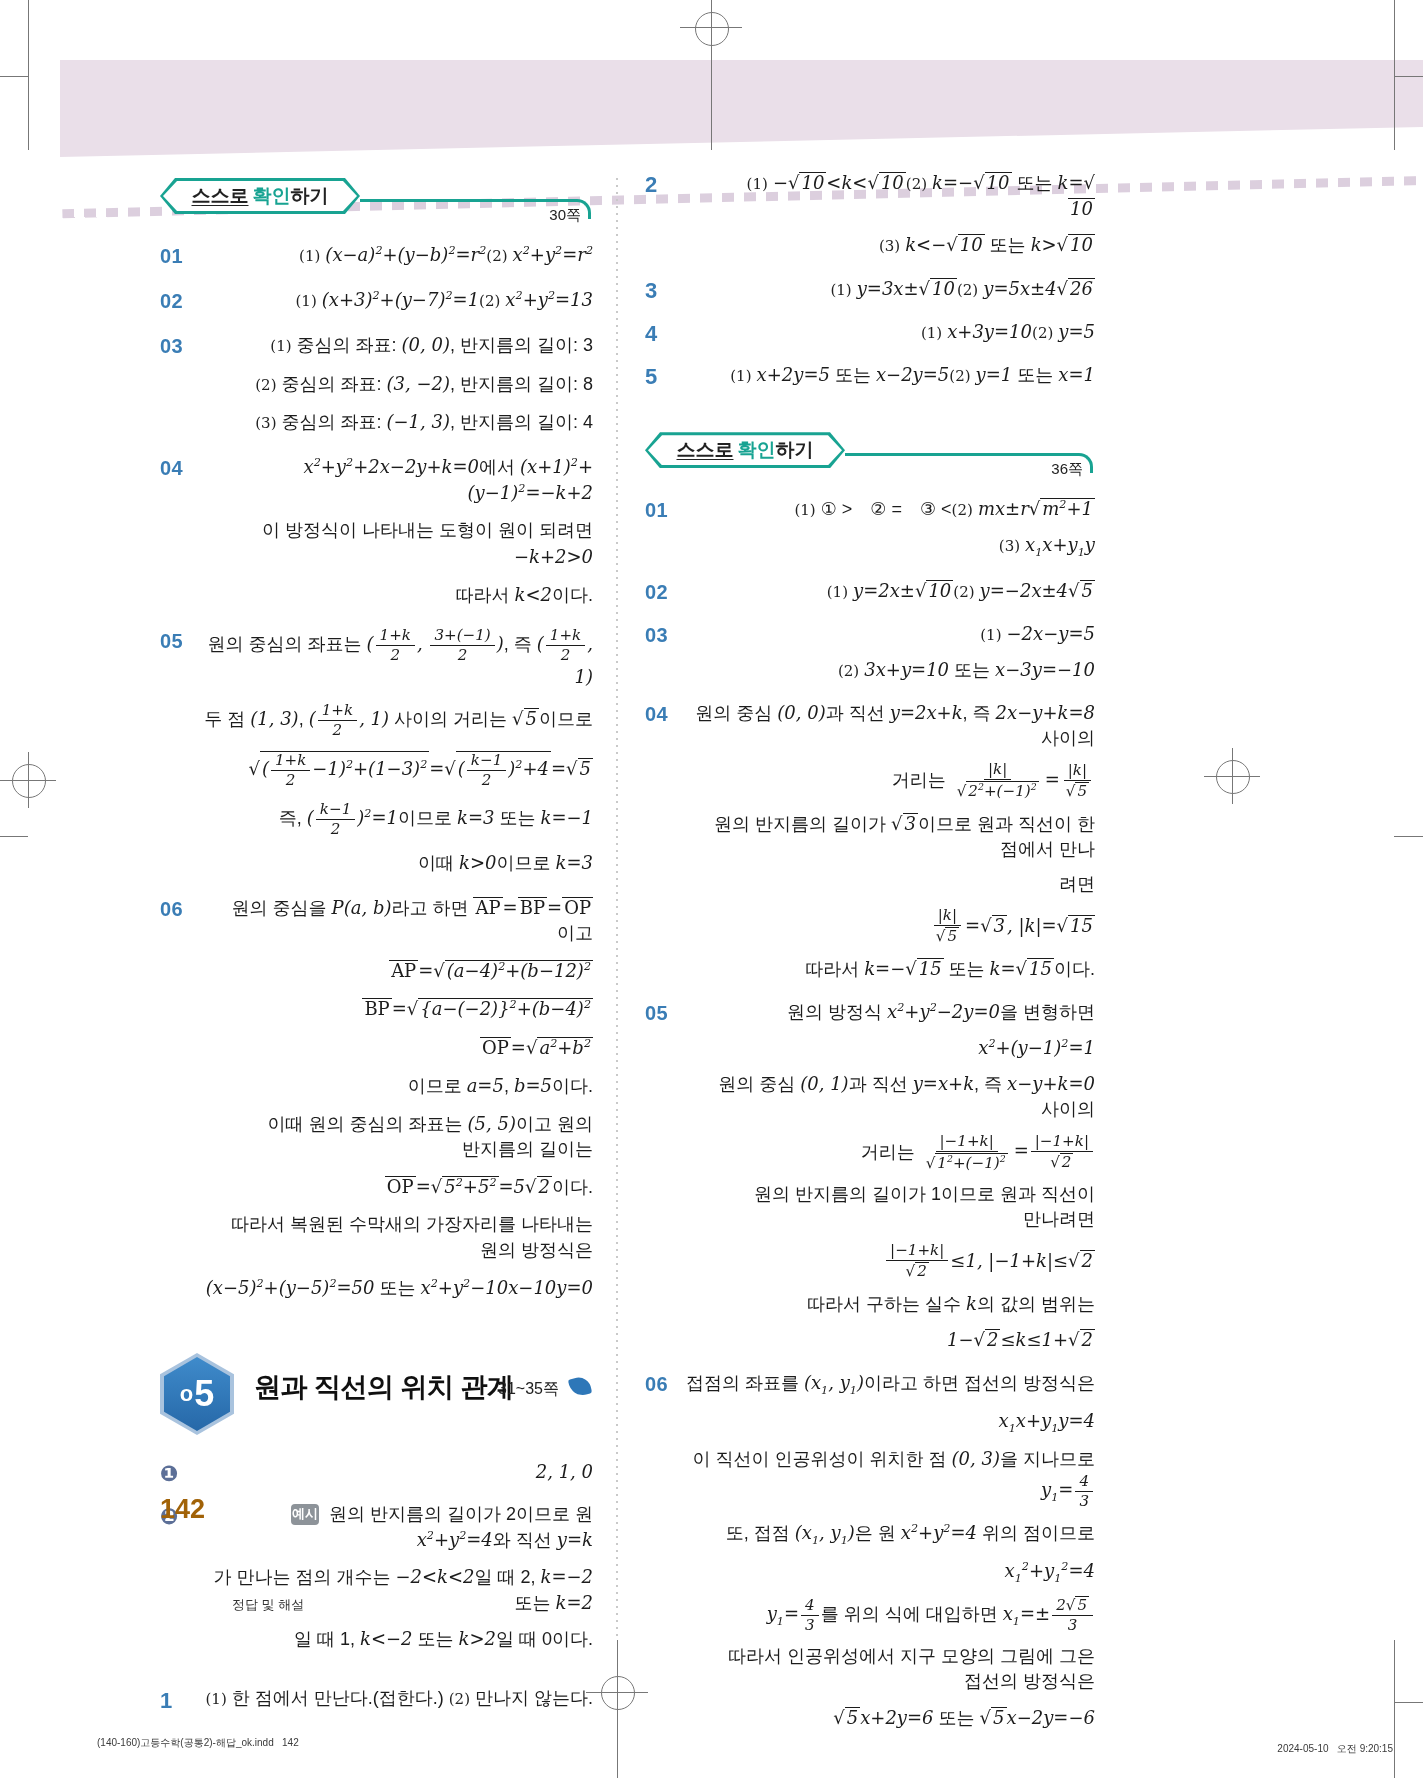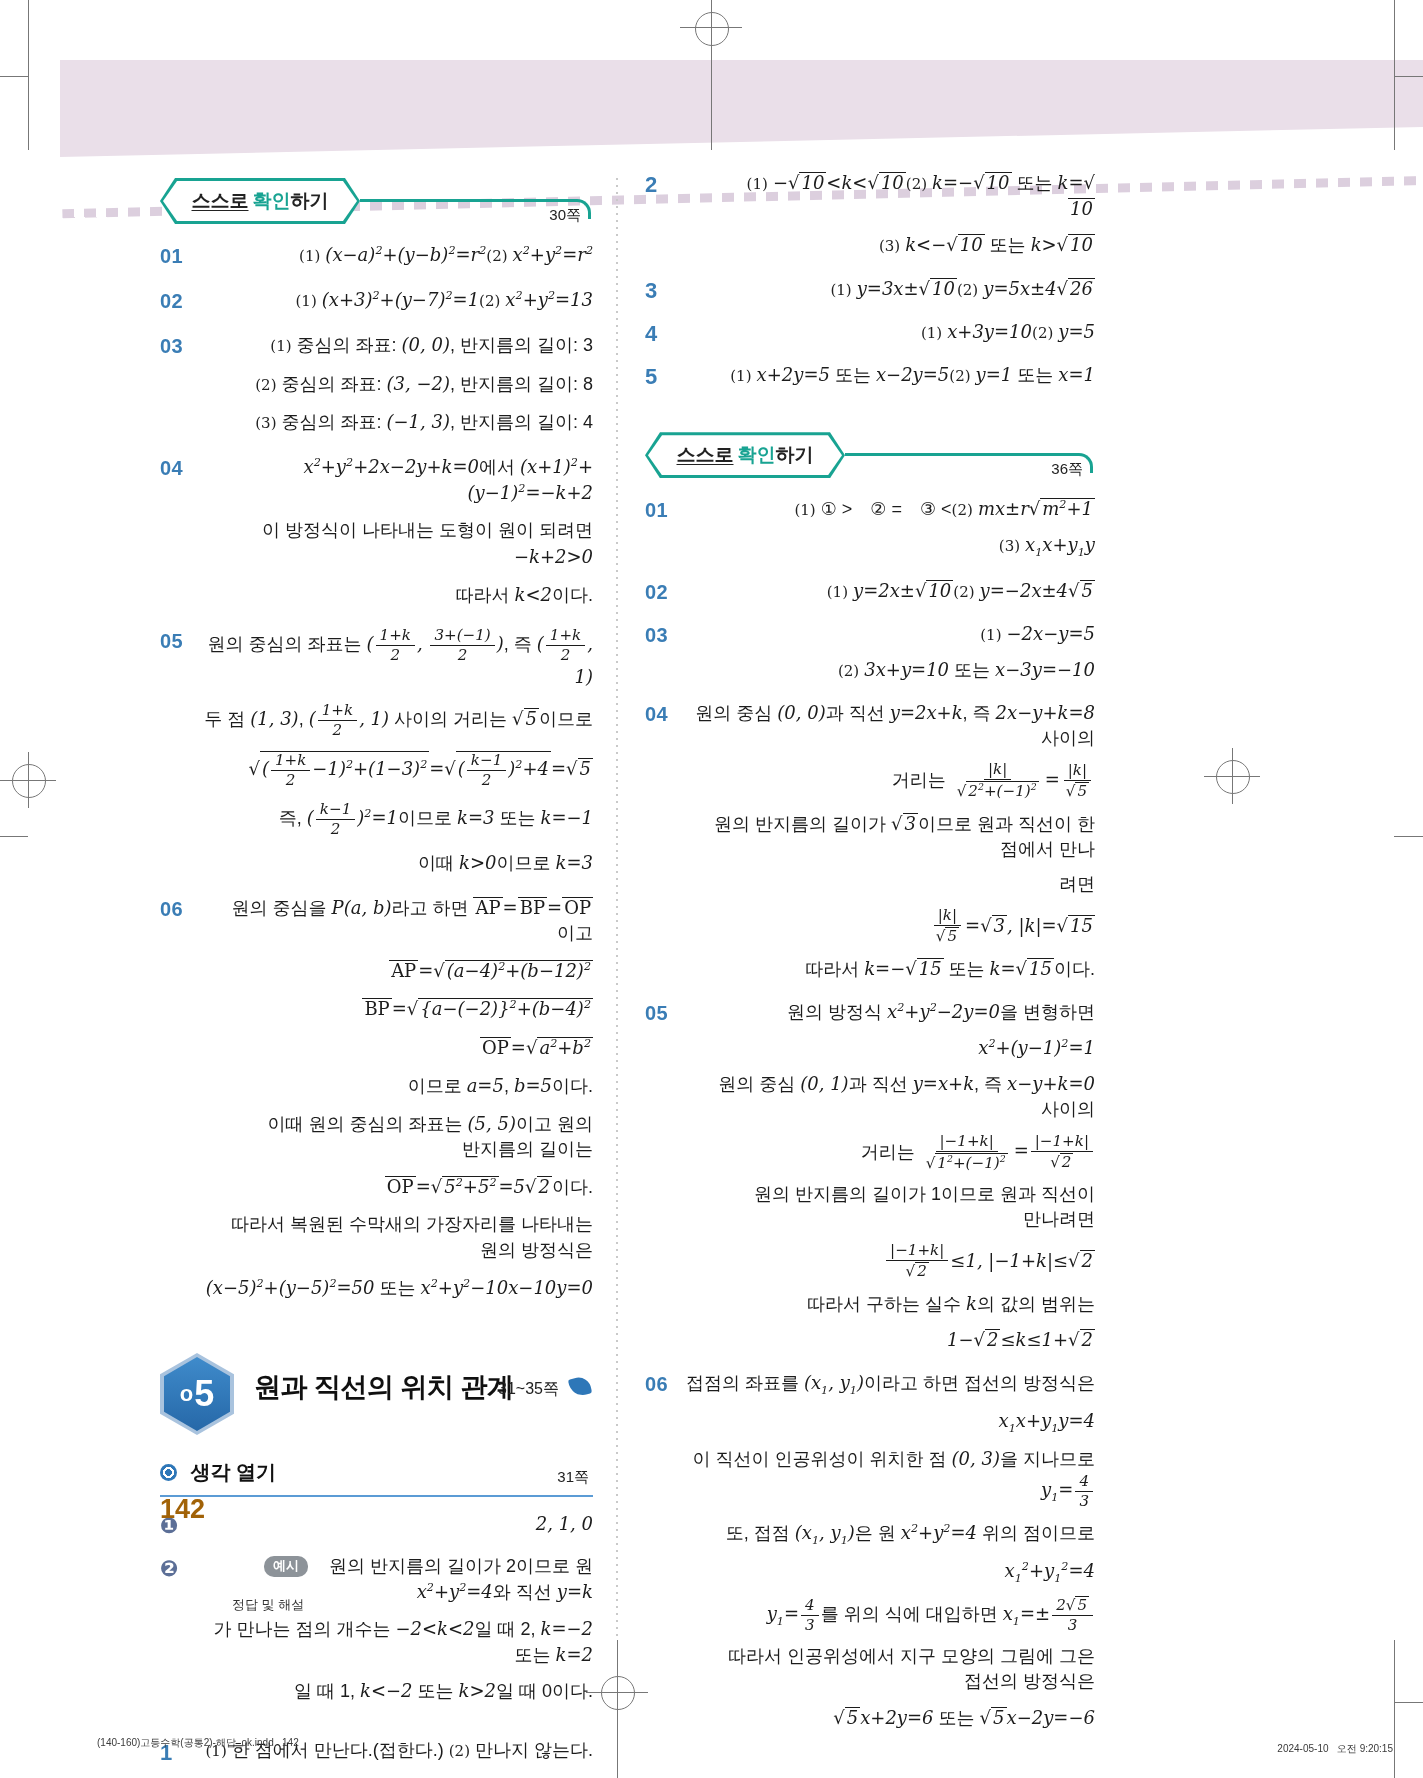--- a/index.html
+++ b/index.html
@@ -20,21 +20,21 @@
         background:repeating-linear-gradient(180deg,#c9c9c9 0 2px,transparent 2px 7px);}
   
   .col{position:absolute;}
   .col-l{left:160px;top:178px;width:433px;}
   .col-r{left:645px;top:170px;width:450px;}
   
   .chk{position:relative;height:48px;margin-bottom:16px;}
   .chk2{margin-top:34px;}
   .chk-line{position:absolute;left:200px;right:2px;top:21px;height:17px;
         border-top:3px solid #18a392;border-right:3px solid #18a392;border-top-right-radius:14px;}
-  .hex{position:absolute;left:0;top:0;width:200px;height:46px;background:#18a392;
+  .hex{position:absolute;left:0;top:0;width:200px;height:36px;background:#18a392;
         clip-path:polygon(15px 0,185px 0,100% 50%,185px 100%,15px 100%,0 50%);}
   .hex-in{position:absolute;inset:3px;background:#fff;display:flex;align-items:center;justify-content:center;
         clip-path:polygon(14px 0,180px 0,100% 50%,180px 100%,14px 100%,0 50%);
         font-weight:bold;font-size:19px;color:#222;}
   .hex-pre{text-decoration:underline;text-underline-offset:3px;margin-right:4px;}
   .hex-acc{color:#18a392;}
   .chk-ref{position:absolute;right:12px;top:28px;font-size:15px;color:#222;}
   
   .item{display:flex;margin-bottom:7px;}
   .item .no{flex:0 0 40px;color:#3a7db5;font-weight:800;font-size:20px;line-height:1.4;letter-spacing:.5px;}
@@ -45,21 +45,21 @@
   .p{font-family:"DejaVu Serif",serif;font-size:15px;color:#222;}
   i{font-family:"DejaVu Serif",serif;font-style:italic;}
   .rm{font-family:"DejaVu Serif",serif;}
   sup,sub{font-size:.62em;}
   .f{display:inline-flex;flex-direction:column;align-items:center;vertical-align:middle;
      margin:0 2px;line-height:1.12;font-size:.84em;}
   .f .t{border-bottom:1.4px solid currentColor;padding:0 4px 1px;}
   .f .b{padding:1px 4px 0;}
   .v{display:inline-block;border-top:1.4px solid currentColor;padding:0 2px;line-height:1.15;}
   .ex{display:inline-block;background:#8d9399;color:#fff;font-size:13px;font-weight:bold;
-      border-radius:10px;padding:1px 9px 2px;vertical-align:2px;margin-right:16px;}
+      border-radius:4px;padding:1px 1px 2px;vertical-align:2px;margin-right:5px;}
   
   .sng .item .no{font-size:22px;flex-basis:44px;}
   
   .sec5{position:relative;margin:40px 0 22px;height:84px;}
   .shield{position:absolute;left:0;top:0;width:74px;height:82px;background:#a9c3de;
       clip-path:polygon(50% 0,100% 26%,100% 74%,50% 100%,0 74%,0 26%);}
   .shield-in{position:absolute;inset:4px;background:linear-gradient(180deg,#3f8bcb,#2668a8);
       clip-path:polygon(50% 0,100% 26%,100% 74%,50% 100%,0 74%,0 26%);
       color:#fff;display:flex;align-items:center;justify-content:center;font-weight:800;}
   .shield-o{font-size:22px;margin-right:1px;}
@@ -215,25 +215,20 @@
         <div class="shield-in">
           <span class="shield-o">o</span>
             <span class="shield-n">5</span>
         </div>
       </div>
       <div class="sec5-title">원과 직선의 위치 관계</div>
       <div class="sec5-ref">31~35쪽</div>
       <div class="swoosh"></div>
     </div>
 
-    <div class="opener-h">
-      <span class="op-bullet"></span>
-      <span class="op-title">생각 열기</span>
-      <span class="op-ref">31쪽</span>
-    </div>
 
     <div class="op">
 
         <div class="item">
           <span class="no">❶</span>
           <div class="body">
             <div class="ln"><i>2, 1, 0</i></div>
           </div>
         </div>
 

